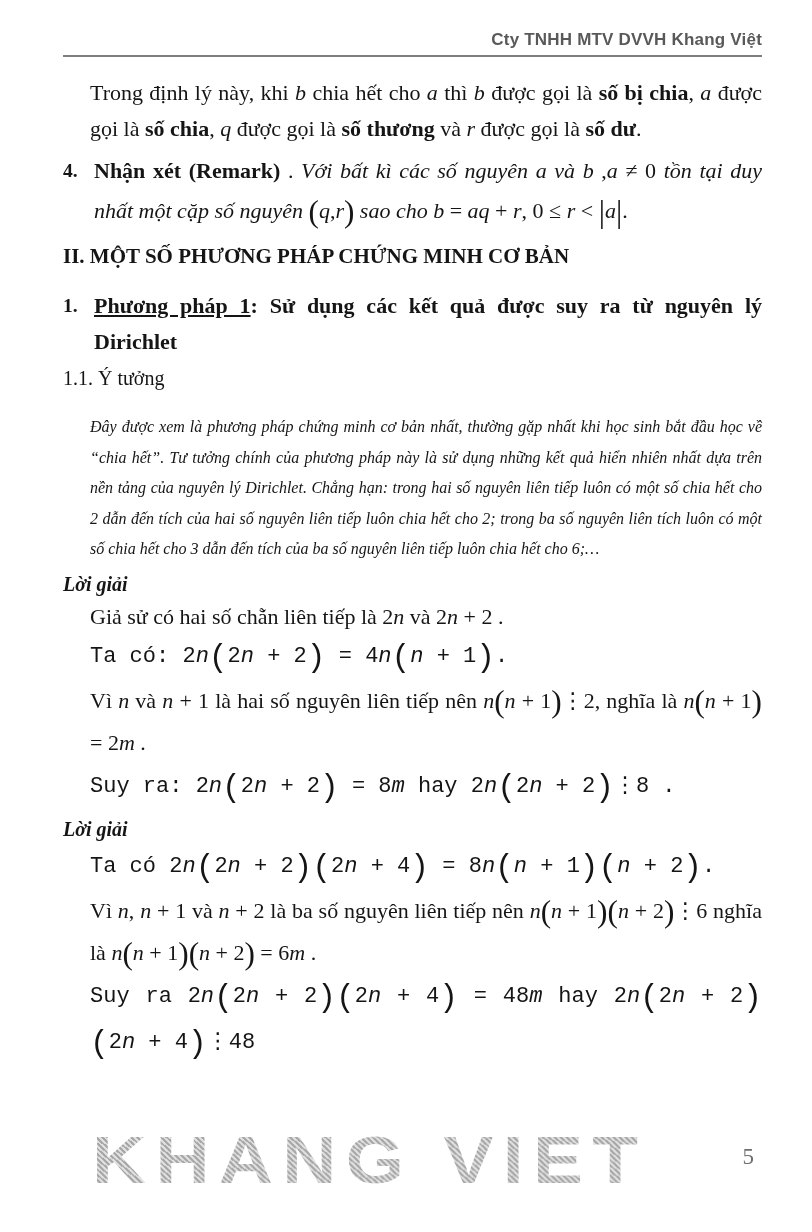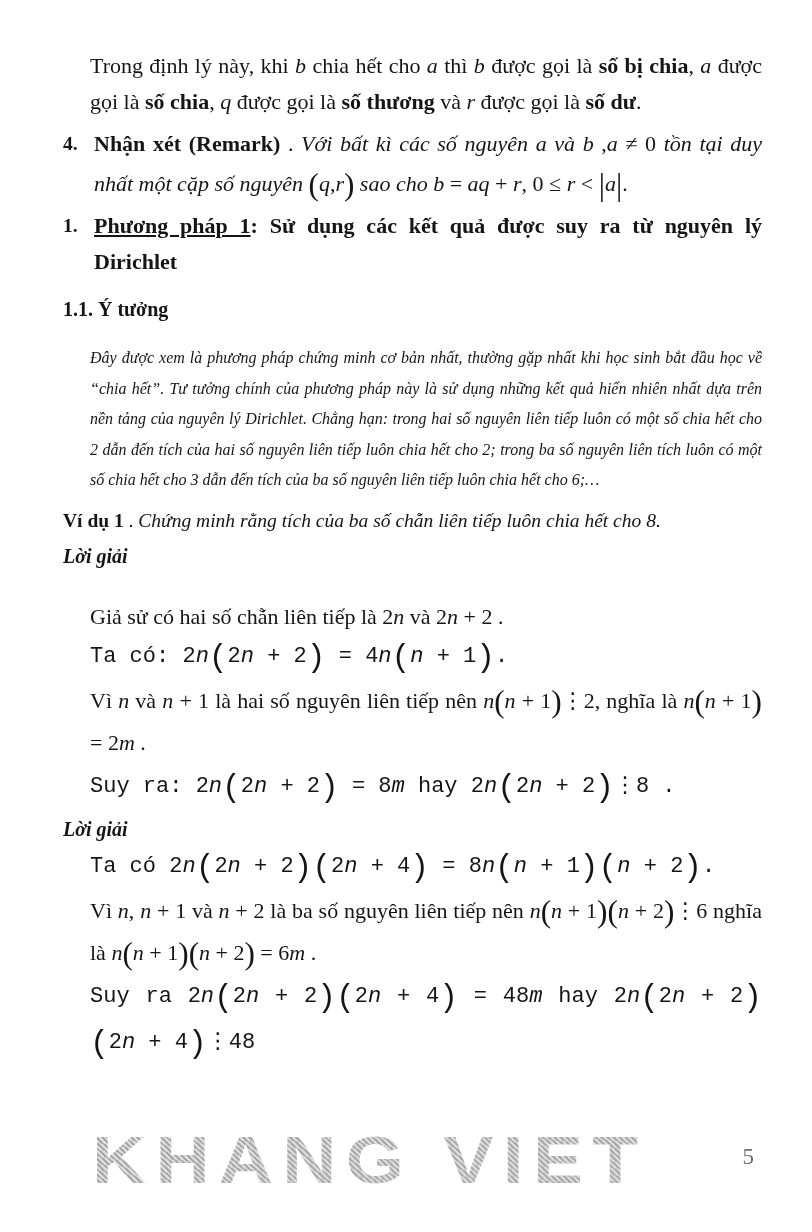--- a/index.html
+++ b/index.html
@@ -46,22 +46,22 @@
     font-size: 19.5px; line-height: 40px;
   }
   .list-body { flex: 1; }
   .lh40 { line-height: 40px; }
   
   .h-section {
     font-size: 21px; font-weight: bold;
     margin-top: 10px; line-height: 30px;
   }
   .h-sub {
-    font-size: 20px; font-weight: bold;
-    margin-top: 15px; line-height: 28px;
+    font-size: 20px; font-weight: normal;
+    margin-top: 4px; line-height: 28px;
   }
   
   .idea-par {
     font-style: italic;
     font-size: 16px;
     line-height: 30.5px;
     text-align: justify;
     padding-left: 27px;
     margin-top: 5px;
   }
@@ -71,21 +71,21 @@
     text-align: justify;
     margin-top: 9px;
   }
   .solution-label {
     text-align: left;
     font-weight: bold; font-style: italic;
     font-size: 20px; line-height: 30px;
     margin-top: 4px;
   }
   .sol { margin-top: 0; }
-  .lh34 { line-height: 35px; margin-top: 28px; }
+  .lh34 { line-height: 35px; }
   .lh44 { line-height: 46px; font-family: Liberation Mono, monospace; }
   .lh42 { line-height: 42px; }
   
   .seg-b  { font-weight: bold; }
   .seg-i  { font-style: italic; }
   .seg-u  { text-decoration: underline; margin-top: 8px; }
   .seg-mi { font-style: italic; }
   .seg-mn { font-style: normal; }
   .seg-bp {
     font-size: 1.42em;
@@ -124,40 +124,43 @@
     font-size: 23px;
     color: #6f6f6f;
     z-index: 6;
   }
 </style>
 </head>
 <body>
 
 <div class="page">
 
+  <div class="header">
+    <span class="header-title">Cty TNHH MTV DVVH Khang Việt</span>
+  </div>
 
   <p class="body-par indent mt-para"><span>Trong định lý này, khi </span><span class="seg-mi">b</span><span> chia hết cho </span><span class="seg-mi">a</span><span> thì </span><span class="seg-mi">b</span><span> được gọi là </span><span class="seg-b">số bị chia</span><span>, </span><span class="seg-mi">a</span><span> được gọi là </span><span class="seg-b">số chia</span><span>, </span><span class="seg-mi">q</span><span> được gọi là </span><span class="seg-b">số thương</span><span> và </span><span class="seg-mi">r</span><span> được gọi là </span><span class="seg-b">số dư</span><span>.</span></p>
 
   <div class="list-item">
     <span class="list-num">4.</span>
     <p class="body-par lh40 list-body"><span class="seg-b">Nhận xét (Remark)</span><span> . </span><span class="seg-i">Với bất kì các số nguyên </span><span class="seg-mi">a</span><span class="seg-i"> và </span><span class="seg-mi">b</span><span class="seg-mn"> ,</span><span class="seg-mi">a</span><span class="seg-mn"> ≠ 0 </span><span class="seg-i">tồn tại duy nhất một cặp số nguyên </span><span class="seg-bp">(</span><span class="seg-mi">q</span><span class="seg-mn">,</span><span class="seg-mi">r</span><span class="seg-bp">)</span><span class="seg-i"> sao cho </span><span class="seg-mi">b</span><span class="seg-mn"> = </span><span class="seg-mi">aq</span><span class="seg-mn"> + </span><span class="seg-mi">r</span><span class="seg-mn">,  0 ≤ </span><span class="seg-mi">r</span><span class="seg-mn"> &lt; </span><span class="seg-bp">|</span><span class="seg-mi">a</span><span class="seg-bp">|</span><span>.</span></p>
   </div>
 
+  <h2 class="h-section">II. MỘT SỐ PHƯƠNG PHÁP CHỨNG MINH CƠ BẢN</h2>
 
   <div class="list-item">
     <span class="list-num" style="line-height:36px;">1.</span>
     <p class="body-par list-body"><span class="seg-b seg-u">Phương pháp 1</span><span class="seg-b">: Sử dụng các kết quả được suy ra từ nguyên lý Dirichlet</span></p>
   </div>
 
   <h3 class="h-sub">1.1. Ý tưởng</h3>
 
   <p class="idea-par">Đây được xem là phương pháp chứng minh cơ bản nhất, thường gặp nhất khi học sinh bắt đầu học về “chia hết”. Tư tưởng chính của phương pháp này là sử dụng những kết quả hiển nhiên nhất dựa trên nền tảng của nguyên lý Dirichlet. Chẳng hạn: trong hai số nguyên liên tiếp luôn có một số chia hết cho 2 dẫn đến tích của hai số nguyên liên tiếp luôn chia hết cho 2; trong ba số nguyên liên tích luôn có một số chia hết cho 3 dẫn đến tích của ba số nguyên liên tiếp luôn chia hết cho 6;…</p>
 
 
-  <p class="example-title"><span class="seg-b">Ví dụ 1</span><span> . </span><span class="seg-i">Chứng minh rằng tích của ba số chẵn liên tiếp luôn chia hết cho 8.</span></p>
   <p class="solution-label">Lời giải</p>
   <p class="body-par indent sol lh34"><span>Giả sử có hai số chẵn liên tiếp là </span><span class="seg-mn">2</span><span class="seg-mi">n</span><span> và </span><span class="seg-mn">2</span><span class="seg-mi">n</span><span class="seg-mn"> + 2</span><span> .</span></p>
   <p class="body-par indent sol lh44"><span>Ta có: </span><span class="seg-mn">2</span><span class="seg-mi">n</span><span class="seg-bp">(</span><span class="seg-mn">2</span><span class="seg-mi">n</span><span class="seg-mn"> + 2</span><span class="seg-bp">)</span><span class="seg-mn"> = 4</span><span class="seg-mi">n</span><span class="seg-bp">(</span><span class="seg-mi">n</span><span class="seg-mn"> + 1</span><span class="seg-bp">)</span><span>.</span></p>
   <p class="body-par indent sol lh42"><span>Vì </span><span class="seg-mi">n</span><span> và </span><span class="seg-mi">n</span><span class="seg-mn"> + 1 </span><span>là hai số nguyên liên tiếp nên </span><span class="seg-mi">n</span><span class="seg-bp">(</span><span class="seg-mi">n</span><span class="seg-mn"> + 1</span><span class="seg-bp">)</span><span class="seg-mn">⋮2</span><span>, nghĩa là </span><span class="seg-mi">n</span><span class="seg-bp">(</span><span class="seg-mi">n</span><span class="seg-mn"> + 1</span><span class="seg-bp">)</span><span class="seg-mn"> = 2</span><span class="seg-mi">m</span><span> .</span></p>
   <p class="body-par indent sol lh44"><span>Suy ra: </span><span class="seg-mn">2</span><span class="seg-mi">n</span><span class="seg-bp">(</span><span class="seg-mn">2</span><span class="seg-mi">n</span><span class="seg-mn"> + 2</span><span class="seg-bp">)</span><span class="seg-mn"> = 8</span><span class="seg-mi">m</span><span> hay </span><span class="seg-mn">2</span><span class="seg-mi">n</span><span class="seg-bp">(</span><span class="seg-mn">2</span><span class="seg-mi">n</span><span class="seg-mn"> + 2</span><span class="seg-bp">)</span><span class="seg-mn">⋮8</span><span> .</span></p>
 
   <p class="solution-label">Lời giải</p>
   <p class="body-par indent sol lh44"><span>Ta có </span><span class="seg-mn">2</span><span class="seg-mi">n</span><span class="seg-bp">(</span><span class="seg-mn">2</span><span class="seg-mi">n</span><span class="seg-mn"> + 2</span><span class="seg-bp">)</span><span class="seg-bp">(</span><span class="seg-mn">2</span><span class="seg-mi">n</span><span class="seg-mn"> + 4</span><span class="seg-bp">)</span><span class="seg-mn"> = 8</span><span class="seg-mi">n</span><span class="seg-bp">(</span><span class="seg-mi">n</span><span class="seg-mn"> + 1</span><span class="seg-bp">)</span><span class="seg-bp">(</span><span class="seg-mi">n</span><span class="seg-mn"> + 2</span><span class="seg-bp">)</span><span>.</span></p>
   <p class="body-par indent sol lh42"><span>Vì </span><span class="seg-mi">n</span><span class="seg-mn">, </span><span class="seg-mi">n</span><span class="seg-mn"> + 1</span><span> và </span><span class="seg-mi">n</span><span class="seg-mn"> + 2</span><span> là ba số nguyên liên tiếp nên </span><span class="seg-mi">n</span><span class="seg-bp">(</span><span class="seg-mi">n</span><span class="seg-mn"> + 1</span><span class="seg-bp">)</span><span class="seg-bp">(</span><span class="seg-mi">n</span><span class="seg-mn"> + 2</span><span class="seg-bp">)</span><span class="seg-mn">⋮6</span><span> nghĩa là </span><span class="seg-mi">n</span><span class="seg-bp">(</span><span class="seg-mi">n</span><span class="seg-mn"> + 1</span><span class="seg-bp">)</span><span class="seg-bp">(</span><span class="seg-mi">n</span><span class="seg-mn"> + 2</span><span class="seg-bp">)</span><span class="seg-mn"> = 6</span><span class="seg-mi">m</span><span> .</span></p>
   <p class="body-par indent sol lh44"><span>Suy ra </span><span class="seg-mn">2</span><span class="seg-mi">n</span><span class="seg-bp">(</span><span class="seg-mn">2</span><span class="seg-mi">n</span><span class="seg-mn"> + 2</span><span class="seg-bp">)</span><span class="seg-bp">(</span><span class="seg-mn">2</span><span class="seg-mi">n</span><span class="seg-mn"> + 4</span><span class="seg-bp">)</span><span class="seg-mn"> = 48</span><span class="seg-mi">m</span><span> hay </span><span class="seg-mn">2</span><span class="seg-mi">n</span><span class="seg-bp">(</span><span class="seg-mn">2</span><span class="seg-mi">n</span><span class="seg-mn"> + 2</span><span class="seg-bp">)</span><span class="seg-bp">(</span><span class="seg-mn">2</span><span class="seg-mi">n</span><span class="seg-mn"> + 4</span><span class="seg-bp">)</span><span class="seg-mn">⋮48</span></p>

